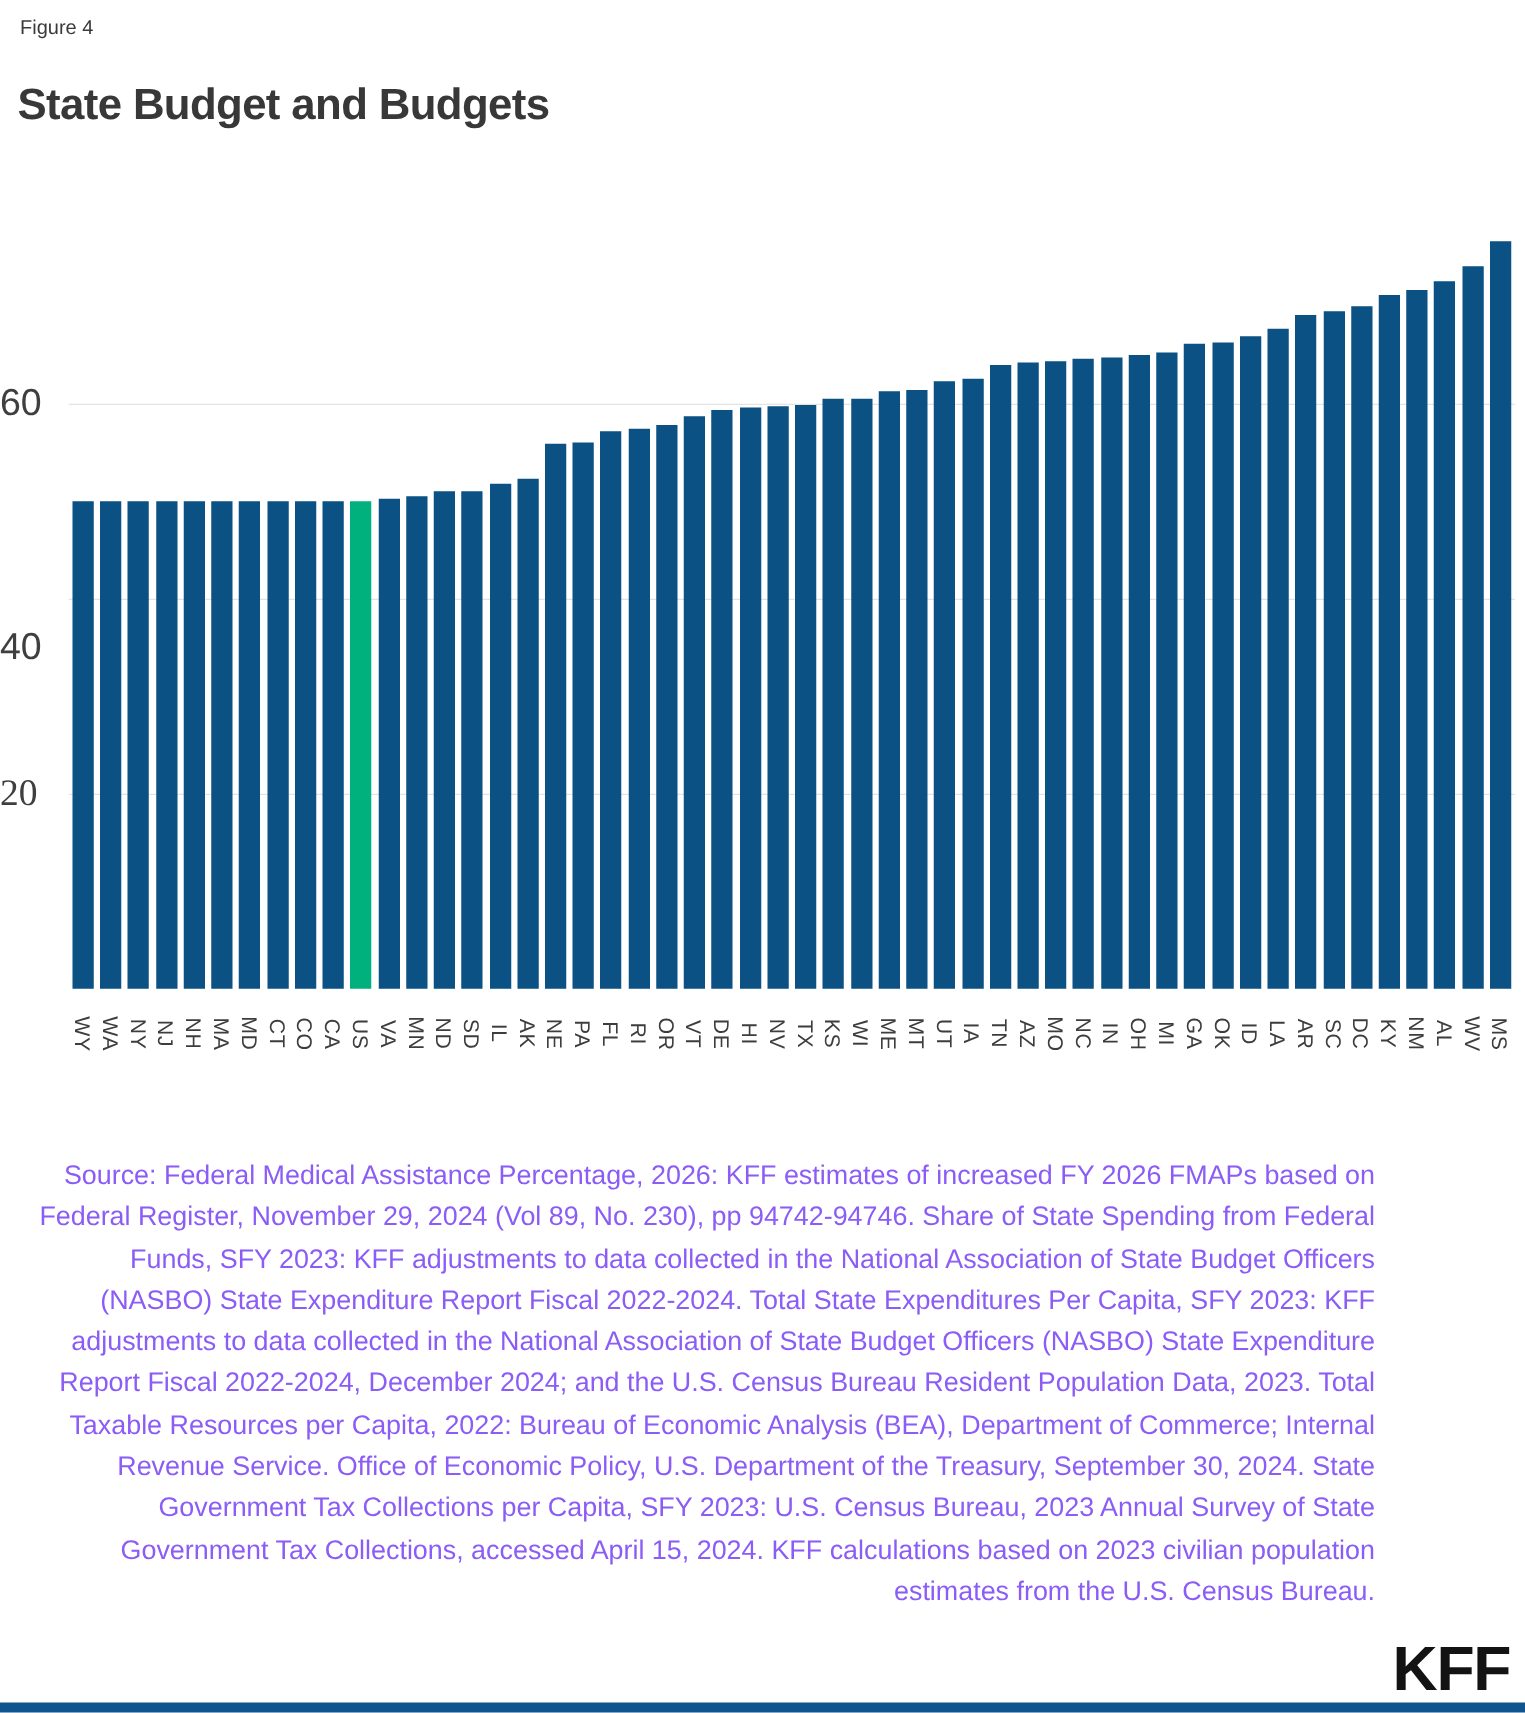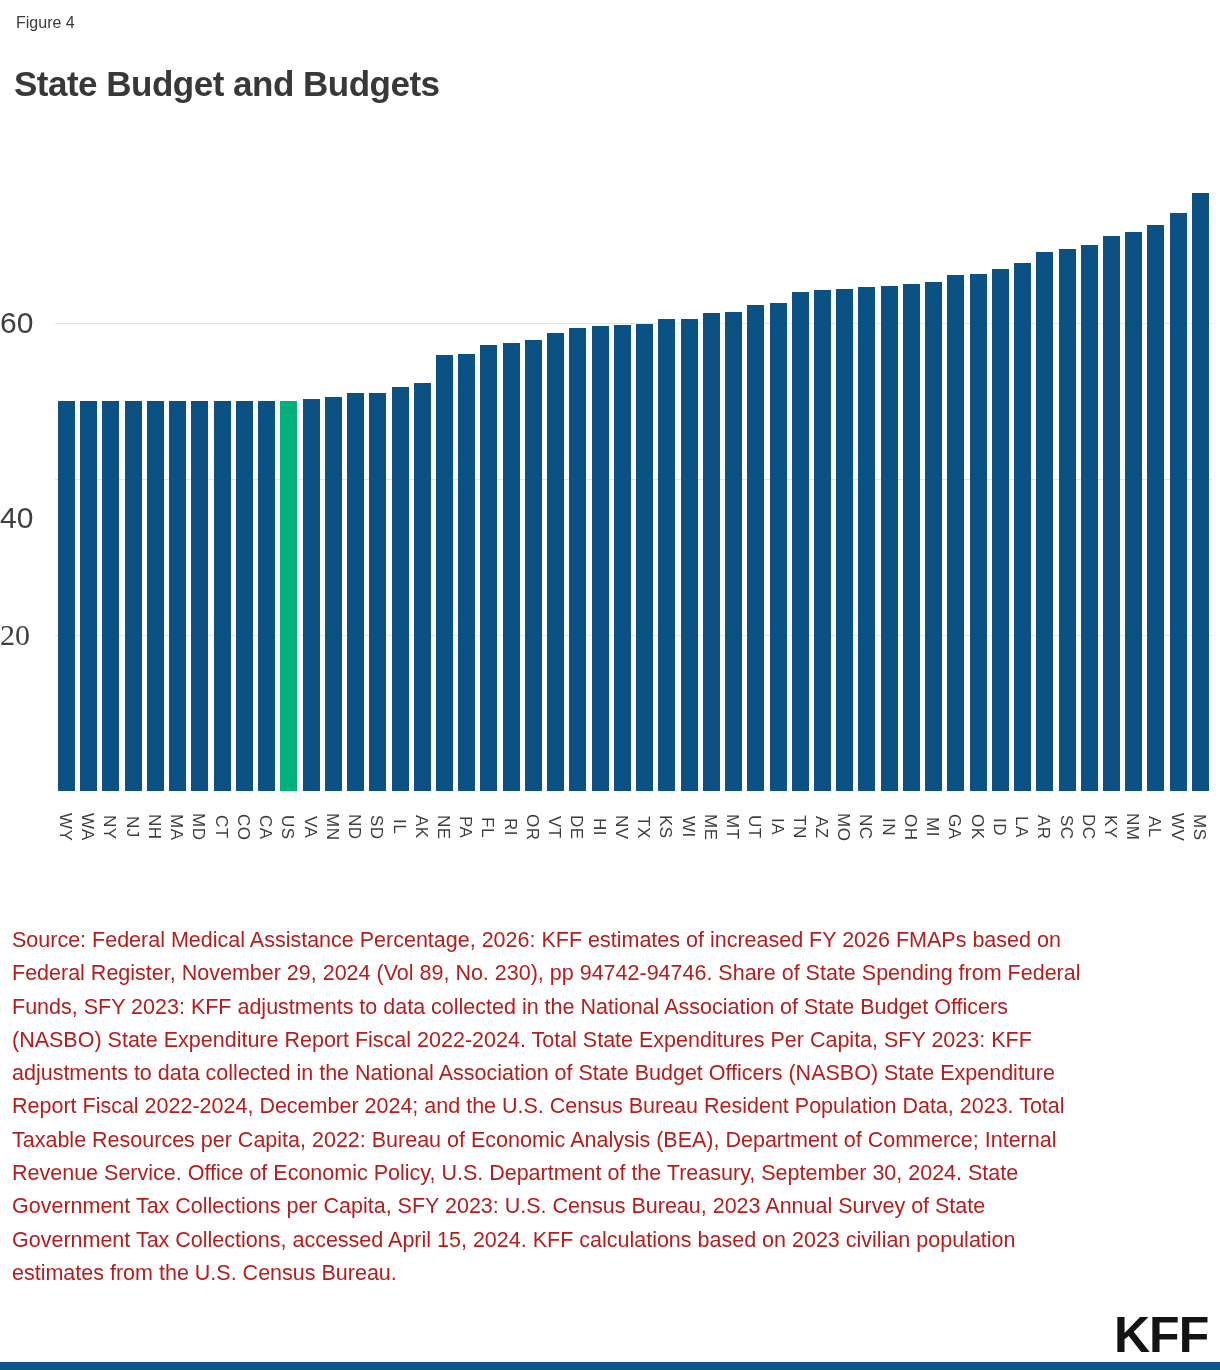--- a/index.html
+++ b/index.html
@@ -33,21 +33,21 @@
   .xlabels{
     position:absolute;left:58px;top:799px;width:1151px;height:56px;
     display:flex;justify-content:space-between;
   }
   .xlabel{
     width:17px;display:flex;justify-content:center;
     writing-mode:vertical-rl;font-size:17px;color:#3d3d3d;letter-spacing:0.5px;
   }
   .source-text{
     position:absolute;left:12px;top:924px;width:1088px;
-    font-size:21.5px;line-height:33.3px;color:#b91c1c;
+    font-size:21.5px;line-height:33.3px;color:#8b5cf6;text-align:right;
   }
   .kff-logo{
     position:absolute;left:1114px;top:1306px;
     font-size:50px;font-weight:900;color:#131313;letter-spacing:-1px;
   }
   .bottom-bar{
     position:absolute;left:0;bottom:0;width:1220px;height:8px;background:#11558e;
   }
 </style>
 </head>

